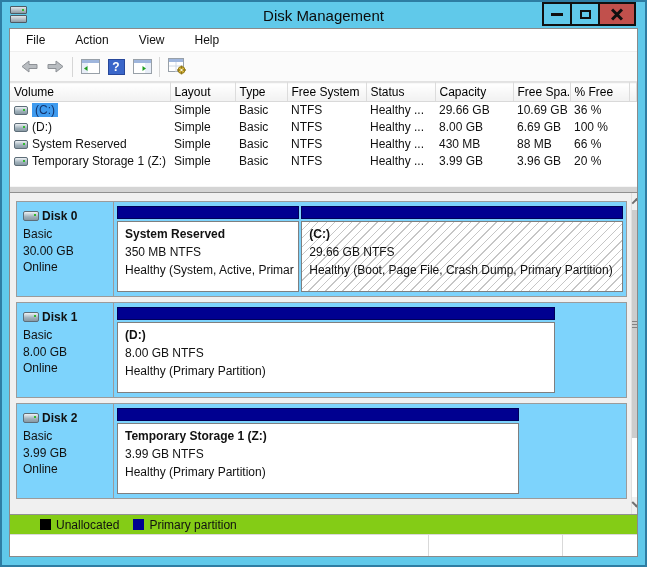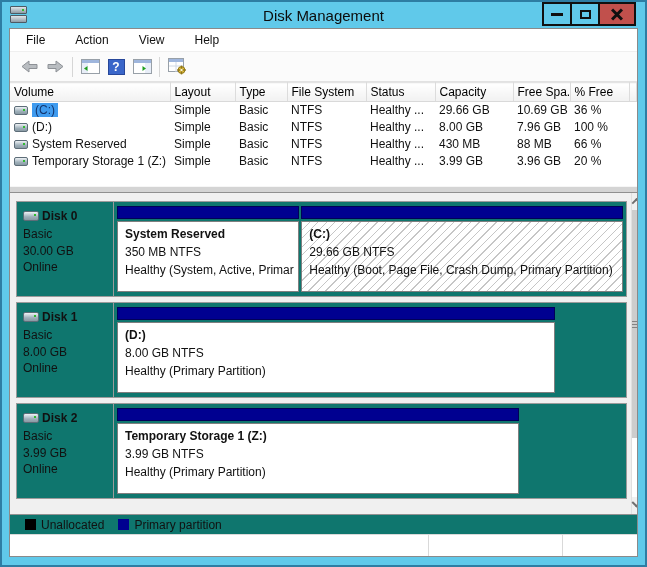--- a/index.html
+++ b/index.html
@@ -59,21 +59,21 @@
     background: linear-gradient(#eef2f5, #9fb0ba 60%, #8a9aa4); position: relative; }
   .drive-icon::after { content: ""; position: absolute; right: 2px; top: 2px; width: 2px; height: 2px; background: #2fbb2f; }
   .vol-label.sel { background: #3f9bef; color: #12356e; padding: 0 3px; }
 
   
   .splitter { height: 7px; background: #d4d4d4; border-top: 1px solid #f6f6f6; border-bottom: 1px solid #8f8f8f; }
 
   
   .disk-pane { flex: 1; background: #f0f0f0; display: flex; overflow: hidden; }
   .disk-rows { flex: 1; padding: 8px 4px 0 6px; }
-  .disk-block { display: flex; height: 96px; border: 1px solid #9b9b9b; margin-bottom: 5px; background: #0f766e; }
+  .disk-block { display: flex; height: 96px; border: 1px solid #9b9b9b; margin-bottom: 5px; background: #7dd3fc; }
   .disk-label { width: 97px; border-right: 1px solid #9b9b9b; padding: 6px 2px 0 6px; font-size: 12px; line-height: 1.4; color: #111; }
   .disk-name { font-weight: bold; display: flex; align-items: center; gap: 3px; margin-bottom: 1px; }
   .disk-label .drive-icon { width: 16px; height: 10px; }
   .disk-graphic { flex: 1; padding: 4px 3px; display: flex; gap: 2px; align-items: stretch; }
   .partition { display: flex; flex-direction: column; }
   .part-bar { height: 13px; background: #000090; border: 1px solid #000058; }
   .part-body { flex: 1; margin-top: 2px; border: 1px solid #7f7f7f; background: #fff;
     padding: 3px 7px; font-size: 12px; line-height: 1.5; white-space: nowrap; overflow: hidden; color: #111; }
   .partition.selected .part-body {
     background: repeating-linear-gradient(135deg, #ffffff 0px, #ffffff 5px, #c6c6c6 5px, #c6c6c6 6px); }
@@ -87,22 +87,22 @@
   .vscrollbar { width: 17px; background: #ffffff; border-left: 1px solid #e0e0e0; display: flex; flex-direction: column; }
   .sb-btn { height: 17px; background: #f0f0f0; display: flex; align-items: center; justify-content: center; }
   .chev { width: 7px; height: 7px; border-left: 2px solid #6f6f6f; border-top: 2px solid #6f6f6f; }
   .chev.up { transform: rotate(45deg) translate(1px, 1px); }
   .chev.down { transform: rotate(225deg) translate(2px, 2px); }
   .sb-thumb { height: 228px; background: #cdcdcd; display: flex; flex-direction: column; align-items: center; justify-content: center; gap: 2px; }
   .sb-thumb i { display: block; width: 8px; height: 1px; background: #838383; }
   .sb-track { flex: 1; background: #fff; }
 
   
-  .legendbar { height: 20px; background: #0f766e; border-top: 1px solid #919191;
-    display: flex; align-items: center; padding-left: 15px; gap: 14px; font-size: 12px; color: #111; }
+  .legendbar { height: 20px; background: #84cc16; border-top: 1px solid #919191;
+    display: flex; align-items: center; padding-left: 30px; gap: 14px; font-size: 12px; color: #111; }
   .legend-item { display: flex; align-items: center; gap: 5px; }
   .swatch { width: 11px; height: 11px; }
 
   
   .statusbar { height: 22px; background: #fff; border-top: 1px solid #d9d9d9; display: flex; }
   .status-sec { border-right: 1px solid #d9d9d9; }
   .status-main { flex: 1; }
   .status-a { width: 134px; }
   .status-b { width: 74px; border-right: none; }
 
@@ -199,21 +199,21 @@
             <col style="width:78px">
             <col style="width:57px">
             <col style="width:59px">
             <col>
         </colgroup>
         <thead>
           <tr>
             <th>Volume</th>
             <th>Layout</th>
             <th>Type</th>
-            <th>File System</th>
+            <th>Free System</th>
             <th>Status</th>
             <th>Capacity</th>
             <th>Free Spa...</th>
             <th>% Free</th>
             <th></th>
           </tr>
         </thead>
         <tbody>
           <tr>
             <td>
@@ -236,21 +236,21 @@
                 <span class="c-vol">
                   <span class="drive-icon"></span>
                   <span class="vol-label">(D:)</span>
                 </span>
               </td>
             <td>Simple</td>
             <td>Basic</td>
             <td>NTFS</td>
             <td>Healthy ...</td>
             <td>8.00 GB</td>
-            <td>7.96 GB</td>
+            <td>6.69 GB</td>
             <td>100 %</td>
             <td></td>
           </tr>
           <tr>
             <td>
                 <span class="c-vol">
                   <span class="drive-icon"></span>
                   <span class="vol-label">System Reserved</span>
                 </span>
               </td>

